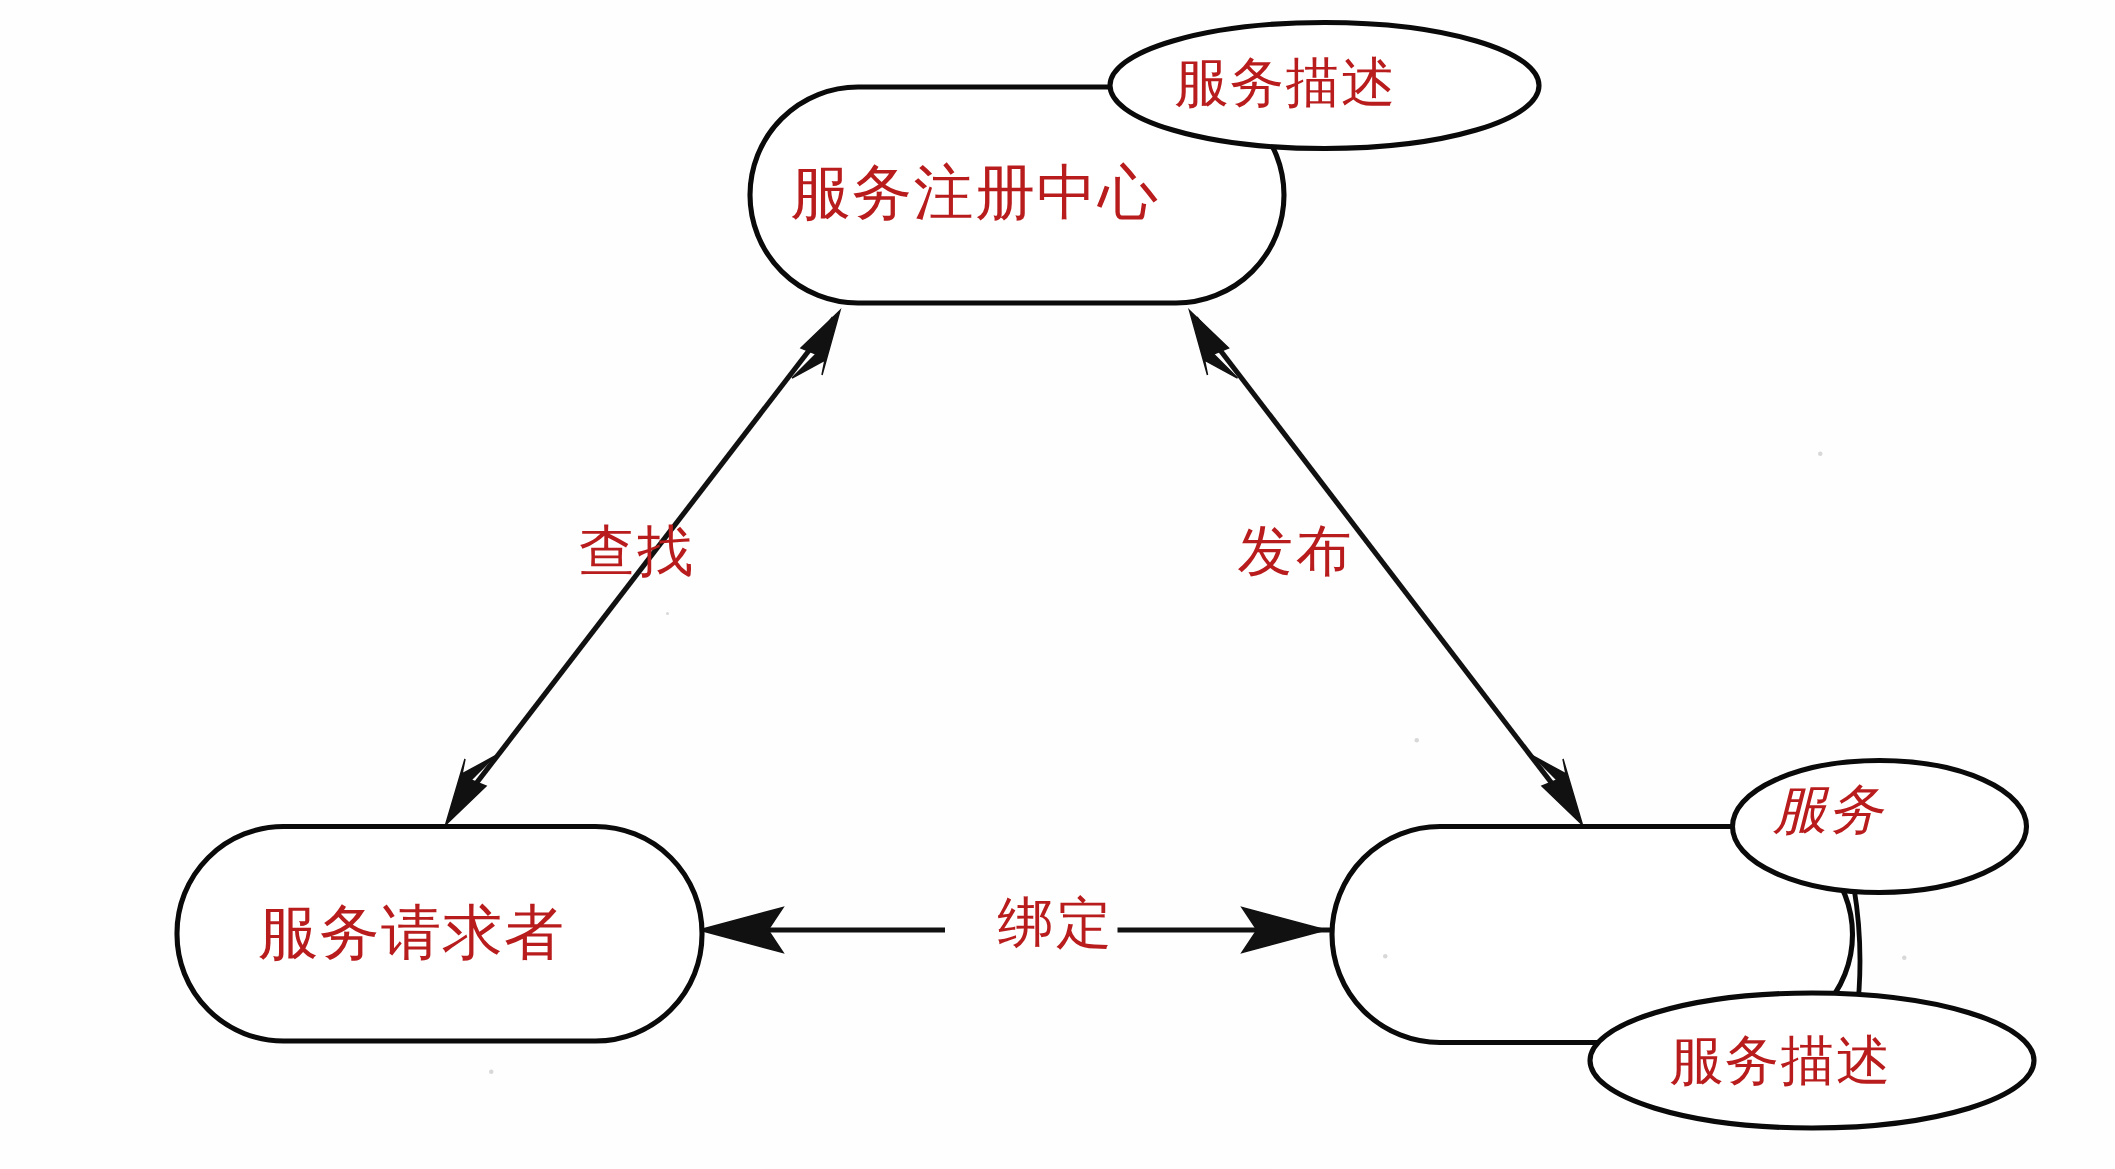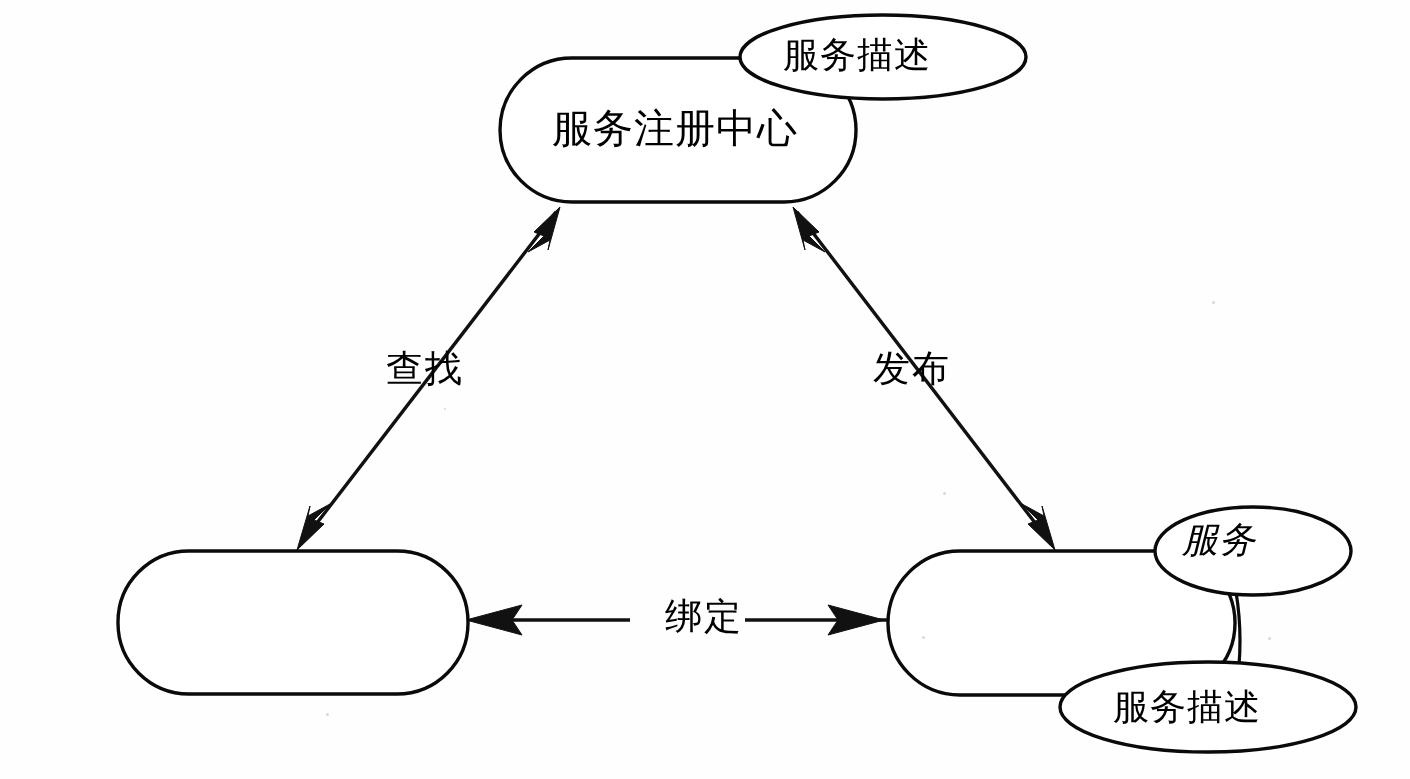--- a/index.html
+++ b/index.html
@@ -50,21 +50,21 @@
   }
   .arrow-head {
     fill: #111111;
     stroke: #111111;
     stroke-width: 1;
     stroke-linejoin: miter;
   }
   .node-label {
     position: absolute;
     font-family: "Liberation Serif", "DejaVu Serif", serif;
-    color: #000000;
+    color: #b91c1c;
     white-space: nowrap;
     letter-spacing: 1px;
     user-select: none;
   }
   .label-big {
     font-size: 40px;
     line-height: 1;
   }
   .label-mid {
     font-size: 36px;
@@ -130,33 +130,34 @@
     <rect class="node-shape" x="888" y="551" width="347" height="144" rx="72" ry="72"></rect>
 
     <ellipse class="ellipse-shape" cx="883" cy="57" rx="143" ry="42"></ellipse>
 
     <ellipse class="ellipse-shape" cx="1253" cy="551" rx="98" ry="44"></ellipse>
 
     <ellipse class="ellipse-shape" cx="1208" cy="707" rx="148" ry="45"></ellipse>
 
   </svg>
 
-  <div class="node-label label-big" style="left:527px; top:109px;margin-left:25px;">服务注册中心</div>
+  <div class="node-label label-big" style="left:527px; top:109px;">服务注册中心</div>
 
+  <div class="node-label label-big" style="left:172px; top:602px;">服务请求者</div>
 
 
   <div class="node-label label-mid" style="left:783px; top:37px;">服务描述</div>
 
   <div class="node-label label-mid" style="left:1182px; top:522px;font-style:italic;">服务</div>
 
   <div class="node-label label-mid" style="left:1113px; top:689px;">服务描述</div>
 
   <div class="node-label label-edge" style="left:386px; top:350px;">查找</div>
 
-  <div class="node-label label-edge" style="left:873px; top:350px;">发布</div>
+  <div class="node-label label-edge" style="left:825px; top:350px;">发布</div>
 
   <div class="node-label label-edge" style="left:665px; top:598px;">绑定</div>
 
   <div class="speck" style="left:1212px; top:301px; width:3px; height:3px;"></div>
   <div class="speck" style="left:943px; top:492px; width:3px; height:3px;"></div>
   <div class="speck" style="left:326px; top:713px; width:3px; height:3px;"></div>
   <div class="speck" style="left:922px; top:636px; width:3px; height:3px;"></div>
   <div class="speck" style="left:1268px; top:637px; width:3px; height:3px;"></div>
   <div class="speck" style="left:444px; top:408px; width:2px; height:2px;"></div>
 

